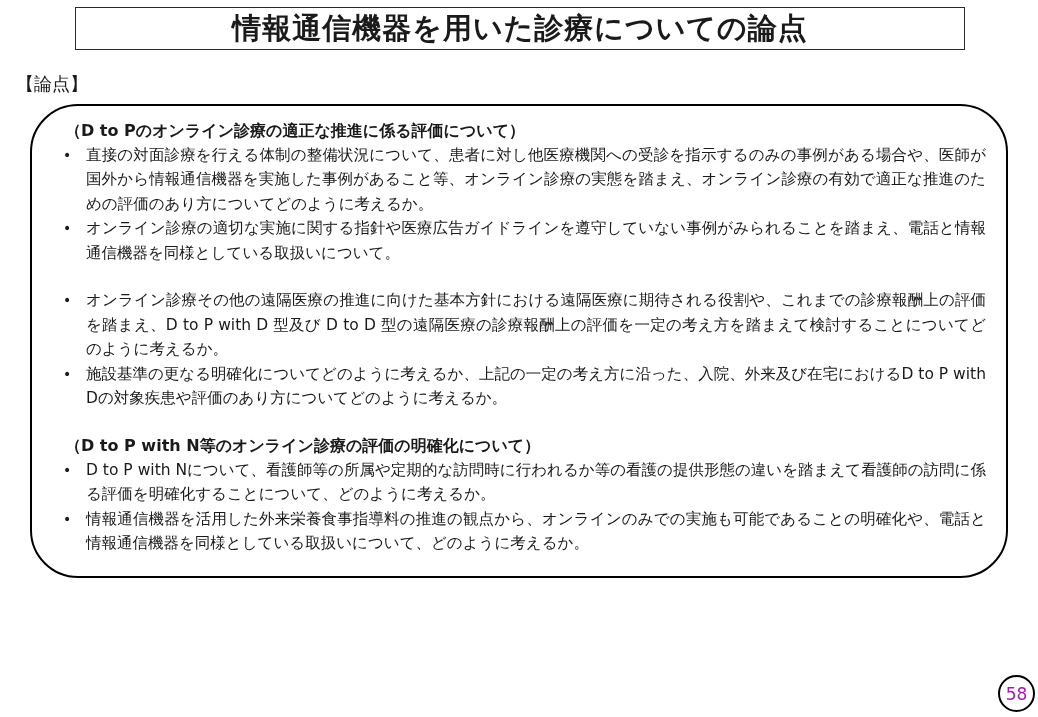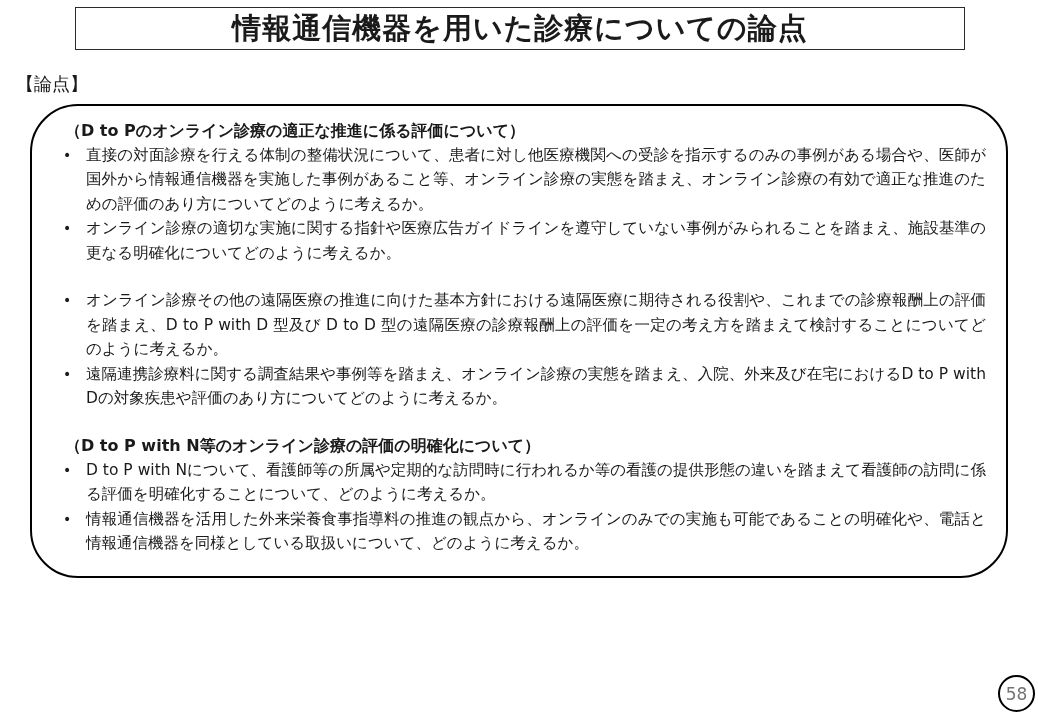--- a/index.html
+++ b/index.html
@@ -85,21 +85,21 @@
     right: 3px;
     bottom: 5px;
     width: 33px;
     height: 33px;
     border: 2.5px solid #000000;
     border-radius: 50%;
     display: flex;
     align-items: center;
     justify-content: center;
     font-size: 17px;
-    color: #737373;
+    color: #a21caf;
     background: #ffffff;
   }
 </style>
 </head>
 <body>
 
 <div class="slide">
 
   <div class="title-box">
     <span>情報通信機器を用いた診療についての論点</span>
@@ -110,32 +110,32 @@
   <div class="main-box">
 
     <div class="section">
       <div class="section-heading">（D to Pのオンライン診療の適正な推進に係る評価について）</div>
       <div class="bullet">
         <span class="bullet-marker">•</span>
         <span class="bullet-text">直接の対面診療を行える体制の整備状況について、患者に対し他医療機関への受診を指示するのみの事例がある場合や、医師が国外から情報通信機器を実施した事例があること等、オンライン診療の実態を踏まえ、オンライン診療の有効で適正な推進のための評価のあり方についてどのように考えるか。</span>
       </div>
       <div class="bullet">
         <span class="bullet-marker">•</span>
-        <span class="bullet-text">オンライン診療の適切な実施に関する指針や医療広告ガイドラインを遵守していない事例がみられることを踏まえ、施設基準の更なる明確化についてどのように考えるか。</span>
+        <span class="bullet-text">オンライン診療の適切な実施に関する指針や医療広告ガイドラインを遵守していない事例がみられることを踏まえ、電話と情報通信機器を同様としている取扱いについて。</span>
       </div>
     </div>
 
     <div class="section">
       <div class="bullet">
         <span class="bullet-marker">•</span>
         <span class="bullet-text">オンライン診療その他の遠隔医療の推進に向けた基本方針における遠隔医療に期待される役割や、これまでの診療報酬上の評価を踏まえ、D to P with D 型及び D to D 型の遠隔医療の診療報酬上の評価を一定の考え方を踏まえて検討することについてどのように考えるか。</span>
       </div>
       <div class="bullet">
         <span class="bullet-marker">•</span>
-        <span class="bullet-text">遠隔連携診療料に関する調査結果や事例等を踏まえ、オンライン診療の実態を踏まえ、入院、外来及び在宅におけるD to P with Dの対象疾患や評価のあり方についてどのように考えるか。</span>
+        <span class="bullet-text">施設基準の更なる明確化についてどのように考えるか、上記の一定の考え方に沿った、入院、外来及び在宅におけるD to P with Dの対象疾患や評価のあり方についてどのように考えるか。</span>
       </div>
     </div>
 
     <div class="section">
       <div class="section-heading">（D to P with N等のオンライン診療の評価の明確化について）</div>
       <div class="bullet">
         <span class="bullet-marker">•</span>
         <span class="bullet-text">D to P with Nについて、看護師等の所属や定期的な訪問時に行われるか等の看護の提供形態の違いを踏まえて看護師の訪問に係る評価を明確化することについて、どのように考えるか。</span>
       </div>
       <div class="bullet">

